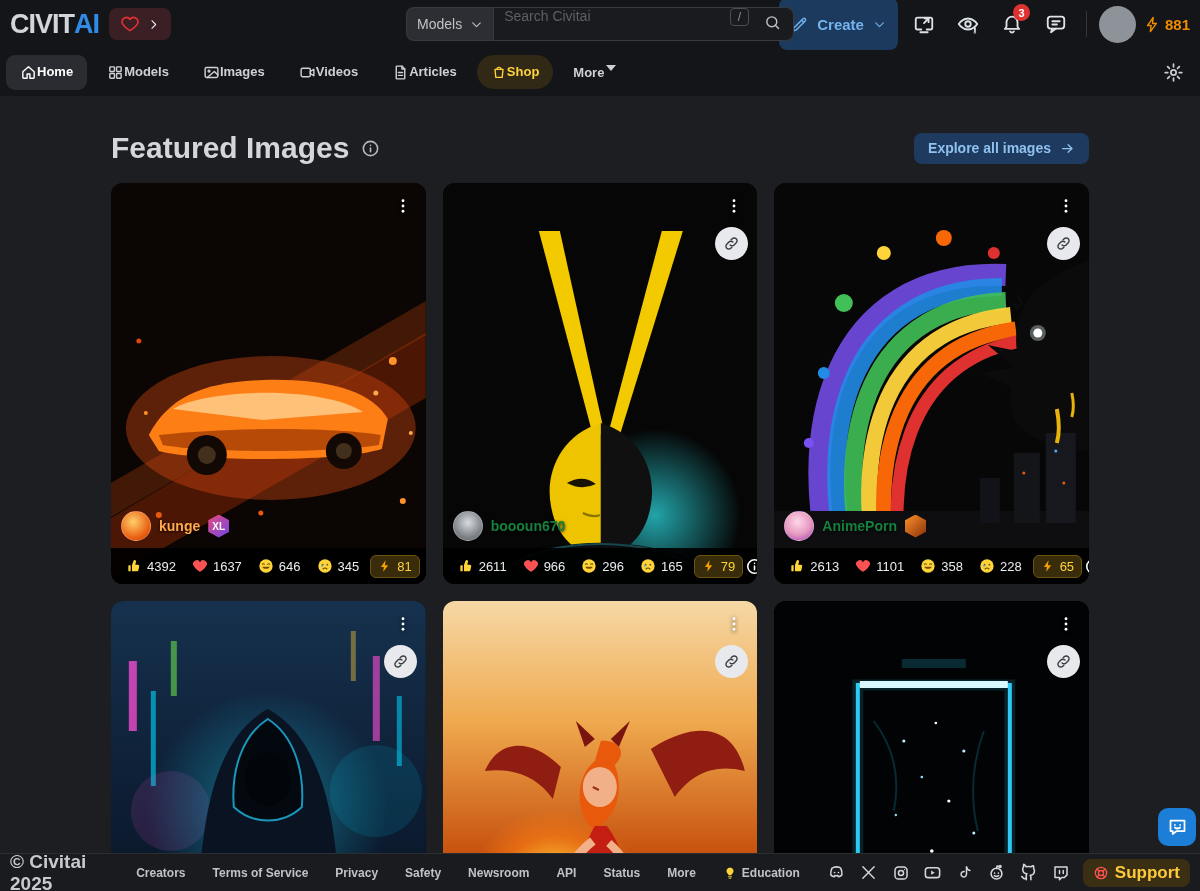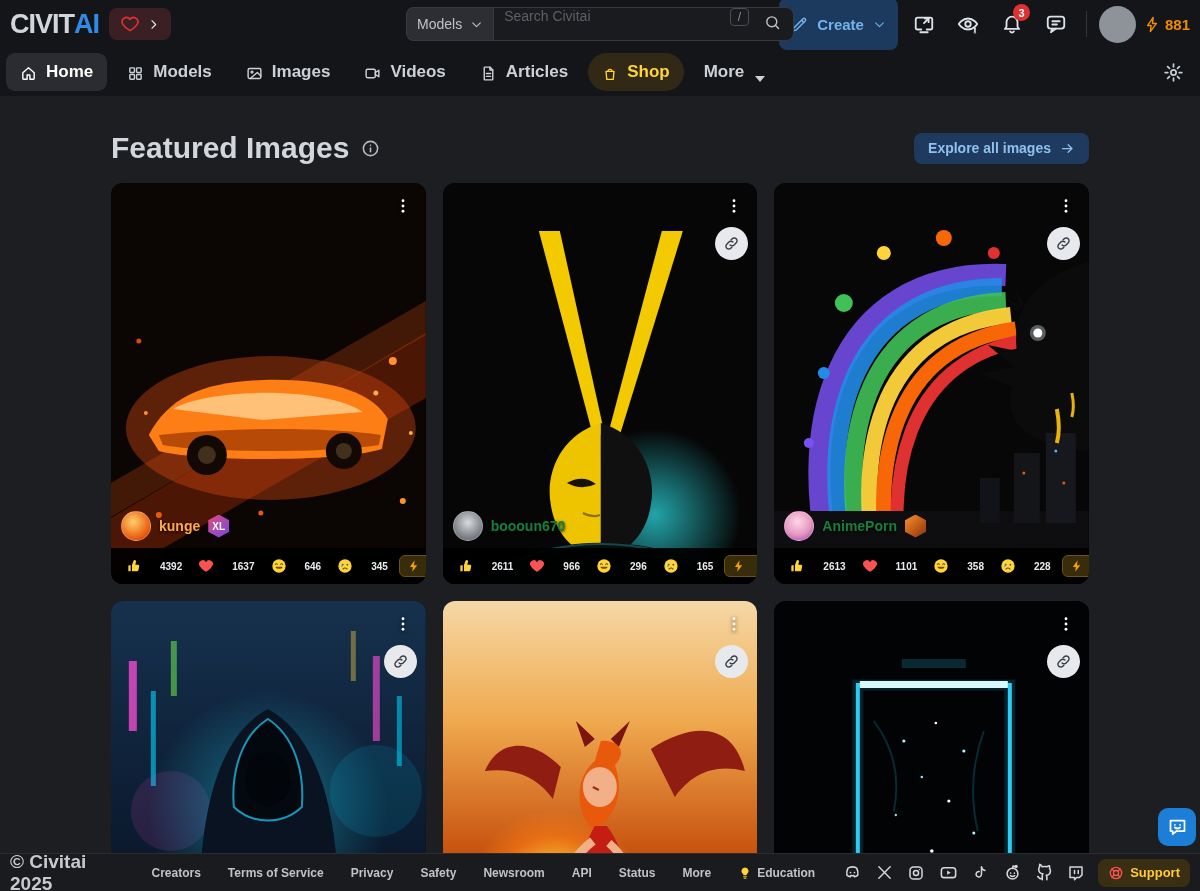--- a/index.html
+++ b/index.html
@@ -28,21 +28,21 @@
   .create-btn { background:#1b3a5e; color:#74b3ee; border-radius:8px; height:52px; display:flex; gap:9px; padding:8px 12px; align-items:center; font-weight:700; font-size:15px; cursor:pointer;justify-content:space-between; }
   .icon-btn { width:36px; height:34px; display:flex; align-items:center; justify-content:center; color:#dde2e8; position:relative; cursor:pointer; }
   .nbadge { position:absolute; top:-3px; right:0; background:#e03131; color:#fff; border-radius:9px; min-width:17px; height:17px; font-size:11px; font-weight:700; display:flex; align-items:center; justify-content:center; padding:0 4px; }
   .divider-v { width:1px; height:26px; background:#33363c; margin:0 4px; }
   .avatar { width:37px; height:37px; border-radius:50%; background:#8e9299; cursor:pointer; }
   .buzz { display:flex; align-items:center; gap:4px; color:#f08c00; font-weight:700; font-size:15px; cursor:pointer; }
   .bolt { fill:#f59f00; stroke:none; }
 
   
   .nav { height:48px; background:#141518; display:flex; align-items:center; padding:0 6px; gap:6px; }
-  .nav-item { display:flex; align-items:flex-end; gap:9px; padding:9px 14px; border-radius:9px; color:#cdd1d6; font-weight:600; font-size:17px; cursor:pointer; white-space:nowrap; }
+  .nav-item { display:flex; align-items:flex-start; padding:9px 14px; border-radius:9px; color:#cdd1d6; font-weight:600; font-size:13px; cursor:pointer; white-space:nowrap; }
   .nav-item.active { background:#2a2c31; color:#fff; }
   .nav-item.shop { background:rgba(250,176,5,.13); color:#ffd43b; border-radius:19px; }
   .caret { width:0; height:0; border-left:5px solid transparent; border-right:5px solid transparent; border-top:6px solid currentColor; margin-left:2px; }
   .gear-btn { margin-left:auto; color:#c9cdd3; padding:0 10px; cursor:pointer; }
 
   
   .main { width:978px; margin:0 auto; }
   .title-row { display:flex; align-items:center; margin-top:34px; height:36px; }
   .page-title { font-size:30px; font-weight:700; color:#d3d6da; }
   .title-info { color:#b6bac0; margin-left:12px; cursor:pointer; }
@@ -57,32 +57,32 @@
   .user-avatar { width:30px; height:30px; border-radius:50%; border:1px solid rgba(255,255,255,.25); cursor:pointer; }
   .av1 { background:radial-gradient(circle at 40% 35%, #ffce6b, #e8590c 70%, #9c3305); }
   .av2 { background:radial-gradient(circle at 50% 38%, #d8dbdf, #85898f 60%, #54575c); }
   .av3 { background:radial-gradient(circle at 45% 35%, #ffd6e8, #e599c0 55%, #9c36b5); }
   .username { font-weight:700; font-size:14px; color:#15803d; text-shadow:0 1px 3px rgba(0,0,0,.9); cursor:pointer; }
   .username.orange { color:#ffa94d; }
   .hex-badge { width:21px; height:23px; clip-path:polygon(50% 0,100% 25%,100% 75%,50% 100%,0 75%,0 25%); display:flex; align-items:center; justify-content:center; font-size:10px; font-weight:800; color:#fff; }
   .hex-xl { background:linear-gradient(135deg,#e64980,#7048e8); }
   .hex-org { background:linear-gradient(135deg,#ff922b,#862e09); }
   .stats { position:absolute; left:0; right:0; bottom:0; height:36px; background:rgba(0,0,0,.93); display:flex; align-items:center; gap:2px; padding:0 8px; }
-  .chip { display:flex; align-items:center; gap:18px; padding:3px 7px; border-radius:6px; font-size:10px; font-weight:700; color:#e9ecef; cursor:pointer; }
+  .chip { display:flex; align-items:center; gap:5px; padding:3px 7px; border-radius:6px; font-size:13px; font-weight:400; color:#e9ecef; cursor:pointer; }
   .chip.buzzchip { background:#392c0b; border:1px solid #6b5310; color:#ffd43b; margin-left:2px; }
   .info-chip { margin-left:auto; color:#fff; width:26px; height:26px; display:flex; align-items:center; justify-content:center; cursor:pointer; }
 
   
   .footer { position:absolute; left:0; right:0; bottom:0; height:38px; background:#1a1b1e; border-top:1px solid #2b2d31; display:flex; align-items:center; gap:9px; padding:0 10px; z-index:10; }
   .copyright { font-weight:700; font-size:19px; color:#c6cace; margin-right:24px; }
   .flink { font-size:12px; font-weight:700; color:#c1c2c5; cursor:pointer; padding:0 9px; white-space:nowrap; }
   .edu { display:flex; align-items:center; gap:5px; }
   .social { display:flex; gap:6px; align-items:center; color:#d3d7db; margin-left:6px; }
   .soc { width:26px; height:26px; display:flex; align-items:center; justify-content:center; cursor:pointer; }
-  .support-btn { margin-left:auto; background:#3a2f13; border-radius:8px; height:28px; padding:0 10px; display:flex; align-items:center; gap:6px; color:#ffca3a; font-weight:700; font-size:13px; cursor:pointer; }
+  .support-btn { margin-left:auto; background:#3a2f13; border-radius:8px; height:28px; padding:0 10px; display:flex; align-items:center; gap:6px; color:#ffca3a; font-weight:700; font-size:17px; cursor:pointer; }
   .chat-fab { position:absolute; right:4px; bottom:45px; width:38px; height:38px; border-radius:10px; background:#1c7ed6; display:flex; align-items:center; justify-content:center; color:#fff; z-index:11; cursor:pointer; }
 </style>
 </head>
 <body>
 
 <div class="header">
   <div class="logo">
     <span class="civit">CIVIT</span>
     <span class="ai">AI</span>
   </div>

